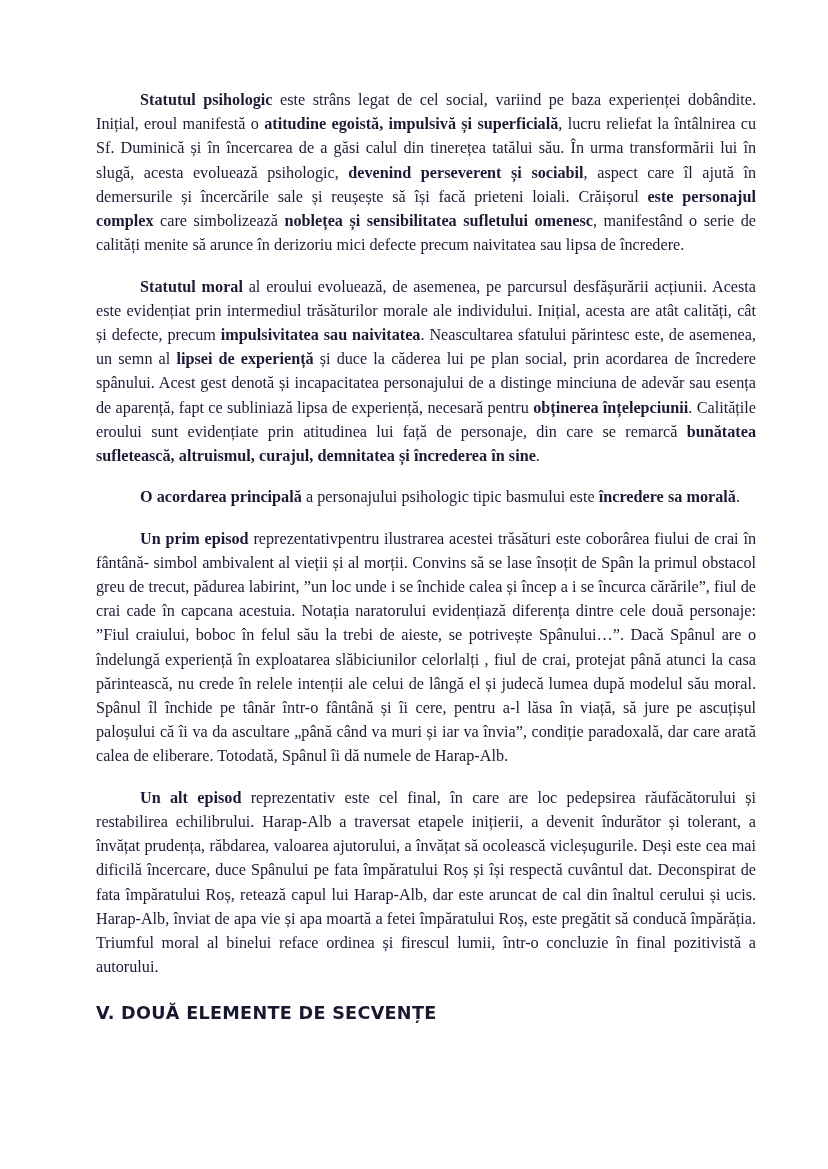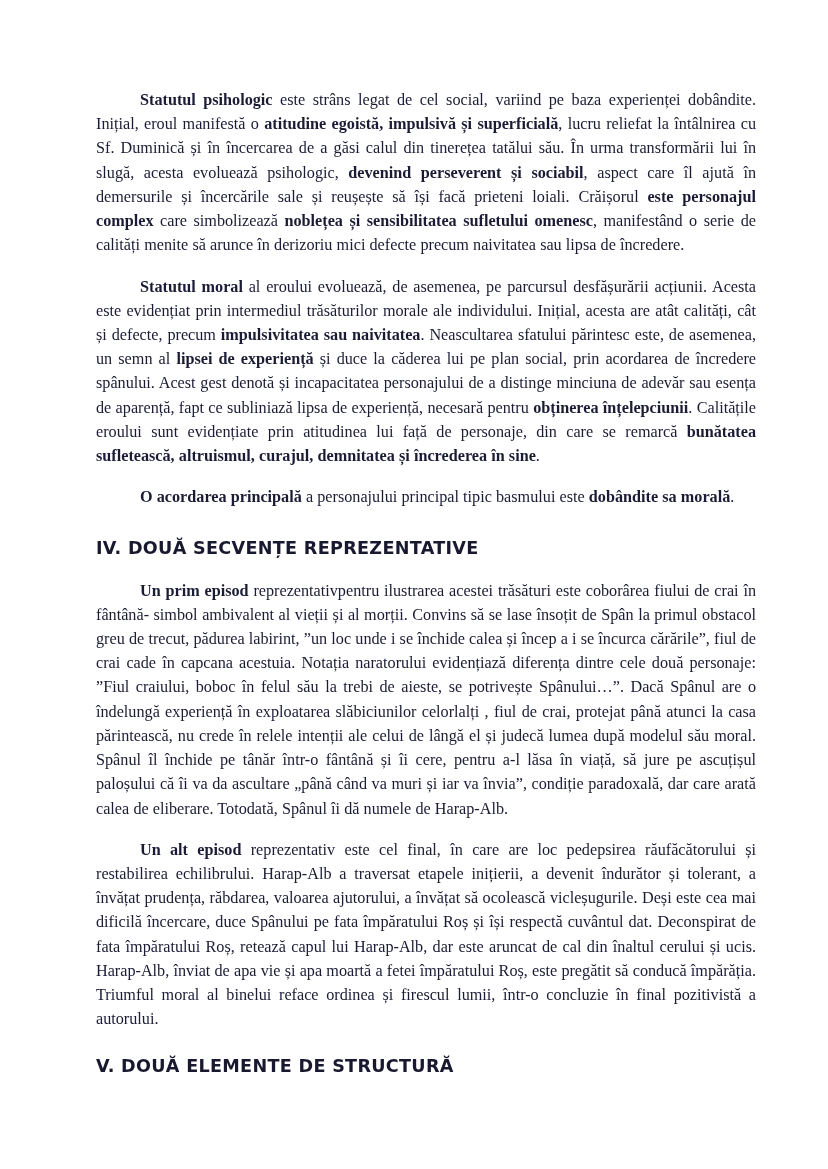--- a/index.html
+++ b/index.html
@@ -57,25 +57,24 @@
 </head>
 <body style="color: rgb(27, 27, 53); background: rgb(255, 255, 255);">
 
 <div class="page">
   <div class="doc-body">
 
     <p class="para"><b>Statutul psihologic</b><span> este strâns legat de cel social, variind pe baza experienței dobândite. Inițial, eroul manifestă o </span><b>atitudine egoistă, impulsivă și superficială</b><span>, lucru reliefat la întâlnirea cu Sf. Duminică și în încercarea de a găsi calul din tinerețea tatălui său. În urma transformării lui în slugă, acesta evoluează psihologic, </span><b>devenind perseverent și sociabil</b><span>, aspect care îl ajută în demersurile și încercările sale și reușește să își facă prieteni loiali. Crăișorul </span><b>este personajul complex</b><span> care simbolizează </span><b>noblețea și sensibilitatea sufletului omenesc</b><span>, manifestând o serie de calități menite să arunce în derizoriu mici defecte precum naivitatea sau lipsa de încredere.</span></p>
 
     <p class="para"><b>Statutul moral</b><span> al eroului evoluează, de asemenea, pe parcursul desfășurării acțiunii. Acesta este evidențiat prin intermediul trăsăturilor morale ale individului. Inițial, acesta are atât calități, cât și defecte, precum </span><b>impulsivitatea sau naivitatea</b><span>. Neascultarea sfatului părintesc este, de asemenea, un semn al </span><b>lipsei de experiență</b><span> și duce la căderea lui pe plan social, prin acordarea de încredere spânului. Acest gest denotă și incapacitatea personajului de a distinge minciuna de adevăr sau esența de aparență, fapt ce subliniază lipsa de experiență, necesară pentru </span><b>obținerea înțelepciunii</b><span>. Calitățile eroului sunt evidențiate prin atitudinea lui față de personaje, din care se remarcă </span><b>bunătatea sufletească, altruismul, curajul, demnitatea și încrederea în sine</b><span>.</span></p>
 
-    <p class="para"><b>O acordarea principală</b><span> a personajului principal tipic basmului este </span><b>dobândite sa morală</b><span>.</span></p>
+    <p class="para"><b>O acordarea principală</b><span> a personajului psihologic tipic basmului este </span><b>încredere sa morală</b><span>.</span></p>
 
-    <h2 class="section-heading">IV. DOUĂ SECVENȚE REPREZENTATIVE</h2>
 
     <p class="para"><b>Un prim episod</b><span> reprezentativpentru ilustrarea acestei trăsături este coborârea fiului de crai în fântână- simbol ambivalent al vieții și al morții. Convins să se lase însoțit de Spân la primul obstacol greu de trecut, pădurea labirint, ”un loc unde i se închide calea și încep a i se încurca cărările”, fiul de crai cade în capcana acestuia. Notația naratorului evidențiază diferența dintre cele două personaje: ”Fiul craiului, boboc în felul său la trebi de aieste, se potrivește Spânului…”. Dacă Spânul are o îndelungă experiență în exploatarea slăbiciunilor celorlalți , fiul de crai, protejat până atunci la casa părintească, nu crede în relele intenții ale celui de lângă el și judecă lumea după modelul său moral. Spânul îl închide pe tânăr într-o fântână și îi cere, pentru a-l lăsa în viață, să jure pe ascuțișul paloșului că îi va da ascultare „până când va muri și iar va învia”, condiție paradoxală, dar care arată calea de eliberare. Totodată, Spânul îi dă numele de Harap-Alb.</span></p>
 
     <p class="para"><b>Un alt episod</b><span> reprezentativ este cel final, în care are loc pedepsirea răufăcătorului și restabilirea echilibrului. Harap-Alb a traversat etapele inițierii, a devenit îndurător și tolerant, a învățat prudența, răbdarea, valoarea ajutorului, a învățat să ocolească vicleșugurile. Deși este cea mai dificilă încercare, duce Spânului pe fata împăratului Roș și își respectă cuvântul dat. Deconspirat de fata împăratului Roș, retează capul lui Harap-Alb, dar este aruncat de cal din înaltul cerului și ucis. Harap-Alb, înviat de apa vie și apa moartă a fetei împăratului Roș, este pregătit să conducă împărăția. Triumful moral al binelui reface ordinea și firescul lumii, într-o concluzie în final pozitivistă a autorului.</span></p>
 
-    <h2 class="section-heading tight-top">V. DOUĂ ELEMENTE DE STRUCTURĂ</h2>
+    <h2 class="section-heading tight-top">V. DOUĂ ELEMENTE DE SECVENȚE</h2>
 
 
   </div>
 </div>
 
 </body></html>

